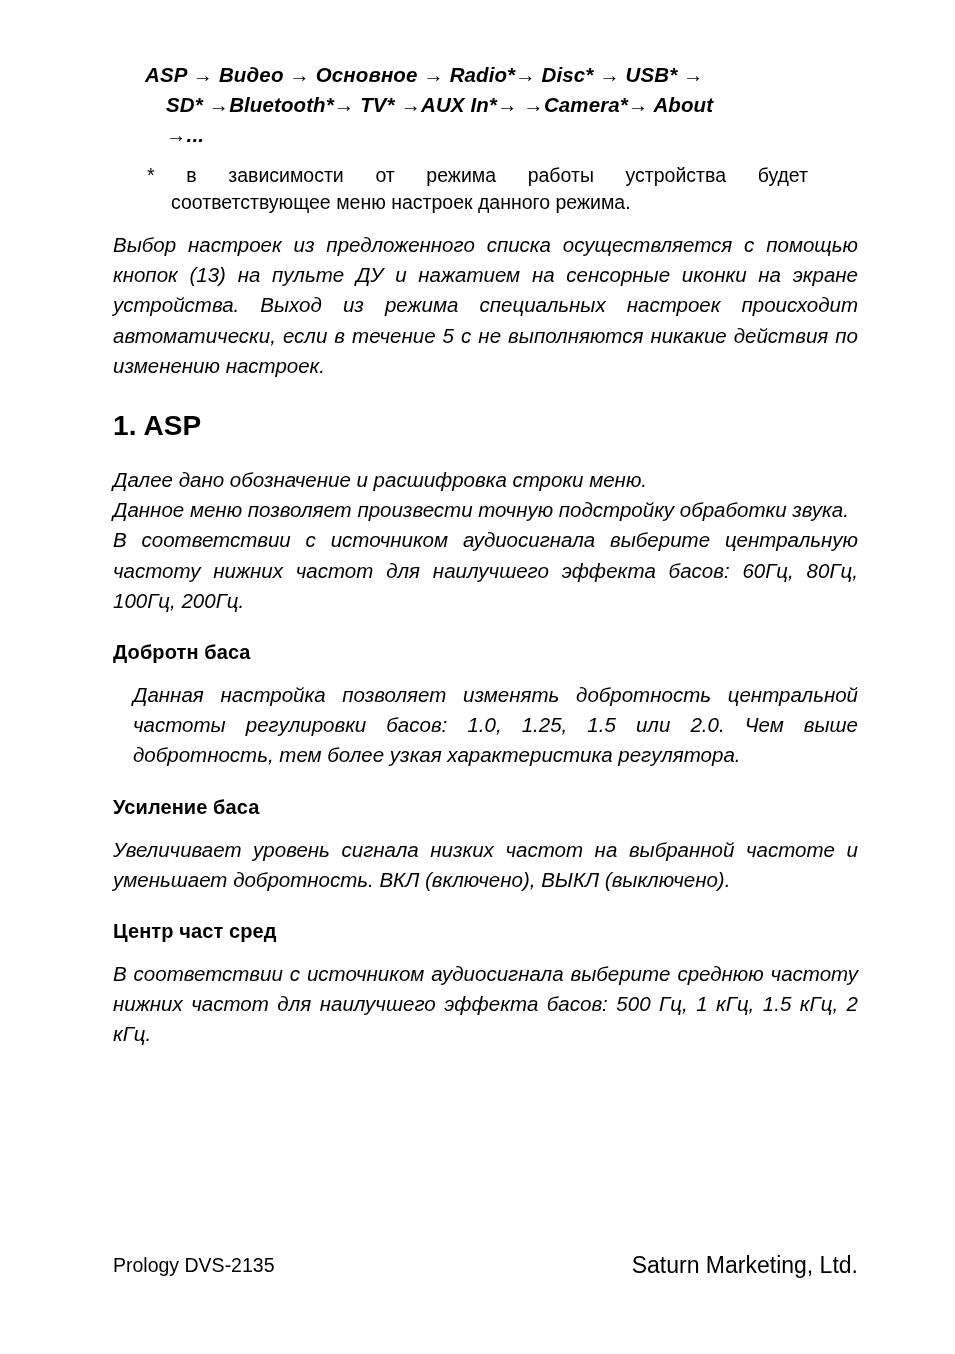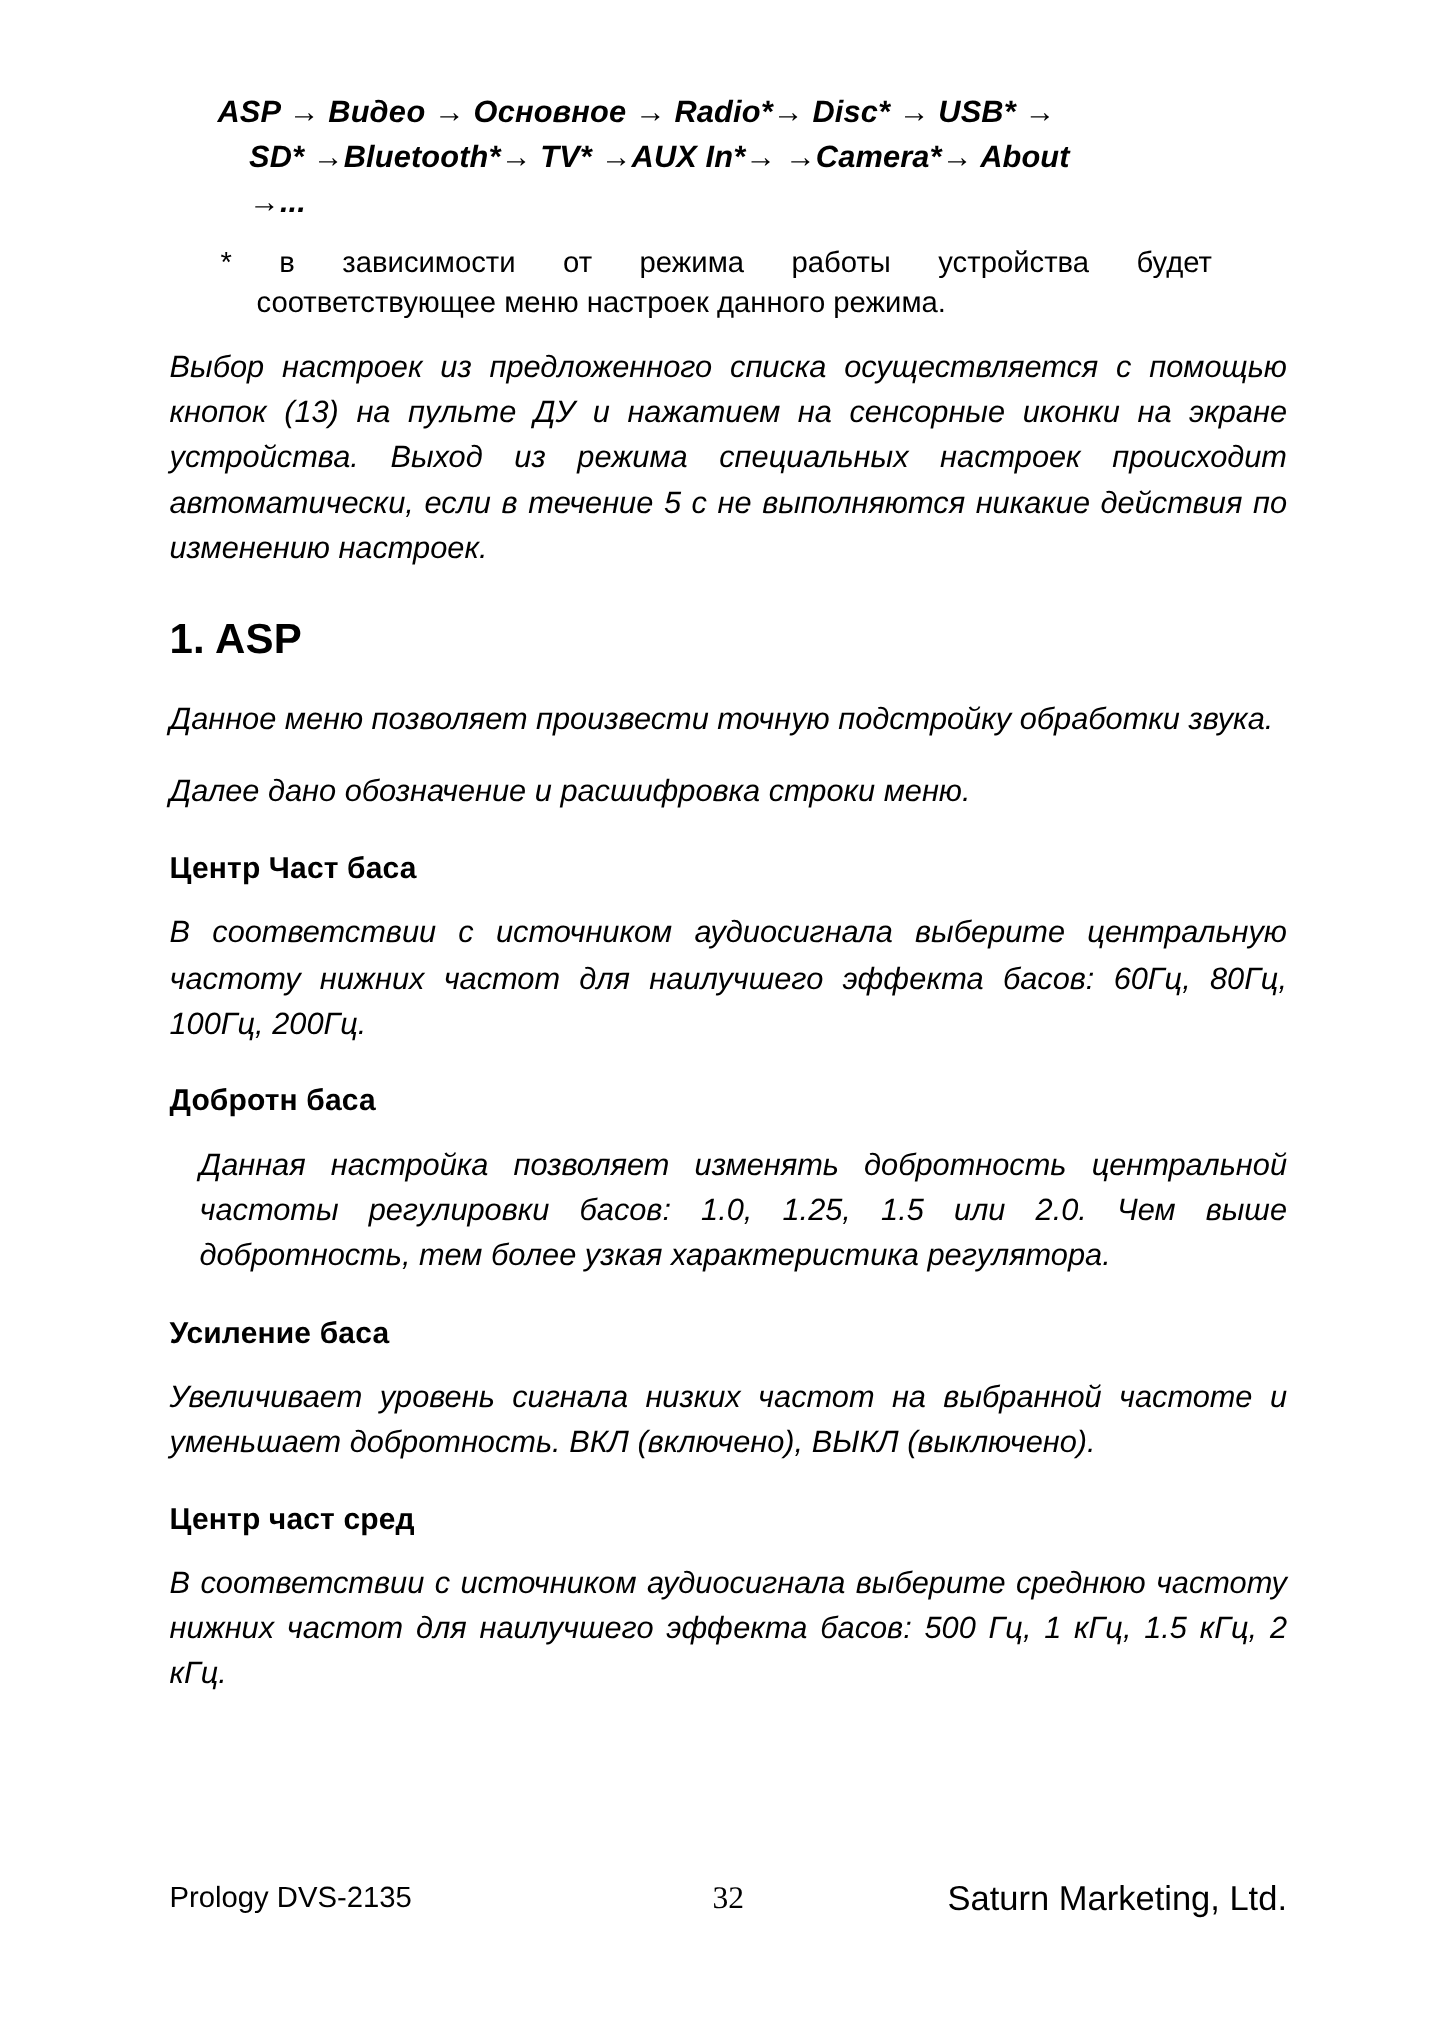--- a/index.html
+++ b/index.html
@@ -160,38 +160,36 @@
 
     <div class="note">
       <span class="nl nl-1">* в зависимости от режима работы устройства будет</span>
       <span class="nl nl-2">соответствующее меню настроек данного режима.</span>
     </div>
 
     <p class="body gap-after-intro" style="margin-top:14px;">Выбор настроек из предложенного списка осуществляется с помощью кнопок (13) на пульте ДУ и нажатием на сенсорные иконки на экране устройства. Выход из режима специальных настроек происходит автоматически, если в течение 5 с не выполняются никакие действия по изменению настроек.</p>
 
     <h2 class="section">1. ASP</h2>
 
+    <p class="body">Далее дано обозначение и расшифровка строки меню.</p>
+
     <p class="body" style="margin-top:0;">Данное меню позволяет произвести точную подстройку обработки звука.</p>
 
-    <p class="body">Далее дано обозначение и расшифровка строки меню.</p>
-
-    <h3 class="sub">Центр Част баса</h3>
     <p class="body" style="margin-top:0;">В соответствии с источником аудиосигнала выберите центральную частоту нижних частот для наилучшего эффекта басов: 60Гц, 80Гц, 100Гц, 200Гц.</p>
 
     <h3 class="sub">Добротн баса</h3>
     <p class="body" style="margin-top:0;margin-left:20px;">Данная настройка позволяет изменять добротность центральной частоты регулировки басов: 1.0, 1.25, 1.5 или 2.0. Чем выше добротность, тем более узкая характеристика регулятора.</p>
 
     <h3 class="sub">Усиление баса</h3>
     <p class="body" style="margin-top:0;">Увеличивает уровень сигнала низких частот на выбранной частоте и уменьшает добротность. ВКЛ (включено), ВЫКЛ (выключено).</p>
 
     <h3 class="sub">Центр част сред</h3>
     <p class="body" style="margin-top:0;">В соответствии с источником аудиосигнала выберите среднюю частоту нижних частот для наилучшего эффекта басов: 500 Гц, 1 кГц, 1.5 кГц, 2 кГц.</p>
 
 
   </div>
 
   <div class="footer">
     <span class="footer-left">Prology DVS-2135</span>
-    <span class="footer-center">32</span>
     <span class="footer-right">Saturn Marketing, Ltd.</span>
   </div>
 
 </div>
 
 </body></html>

